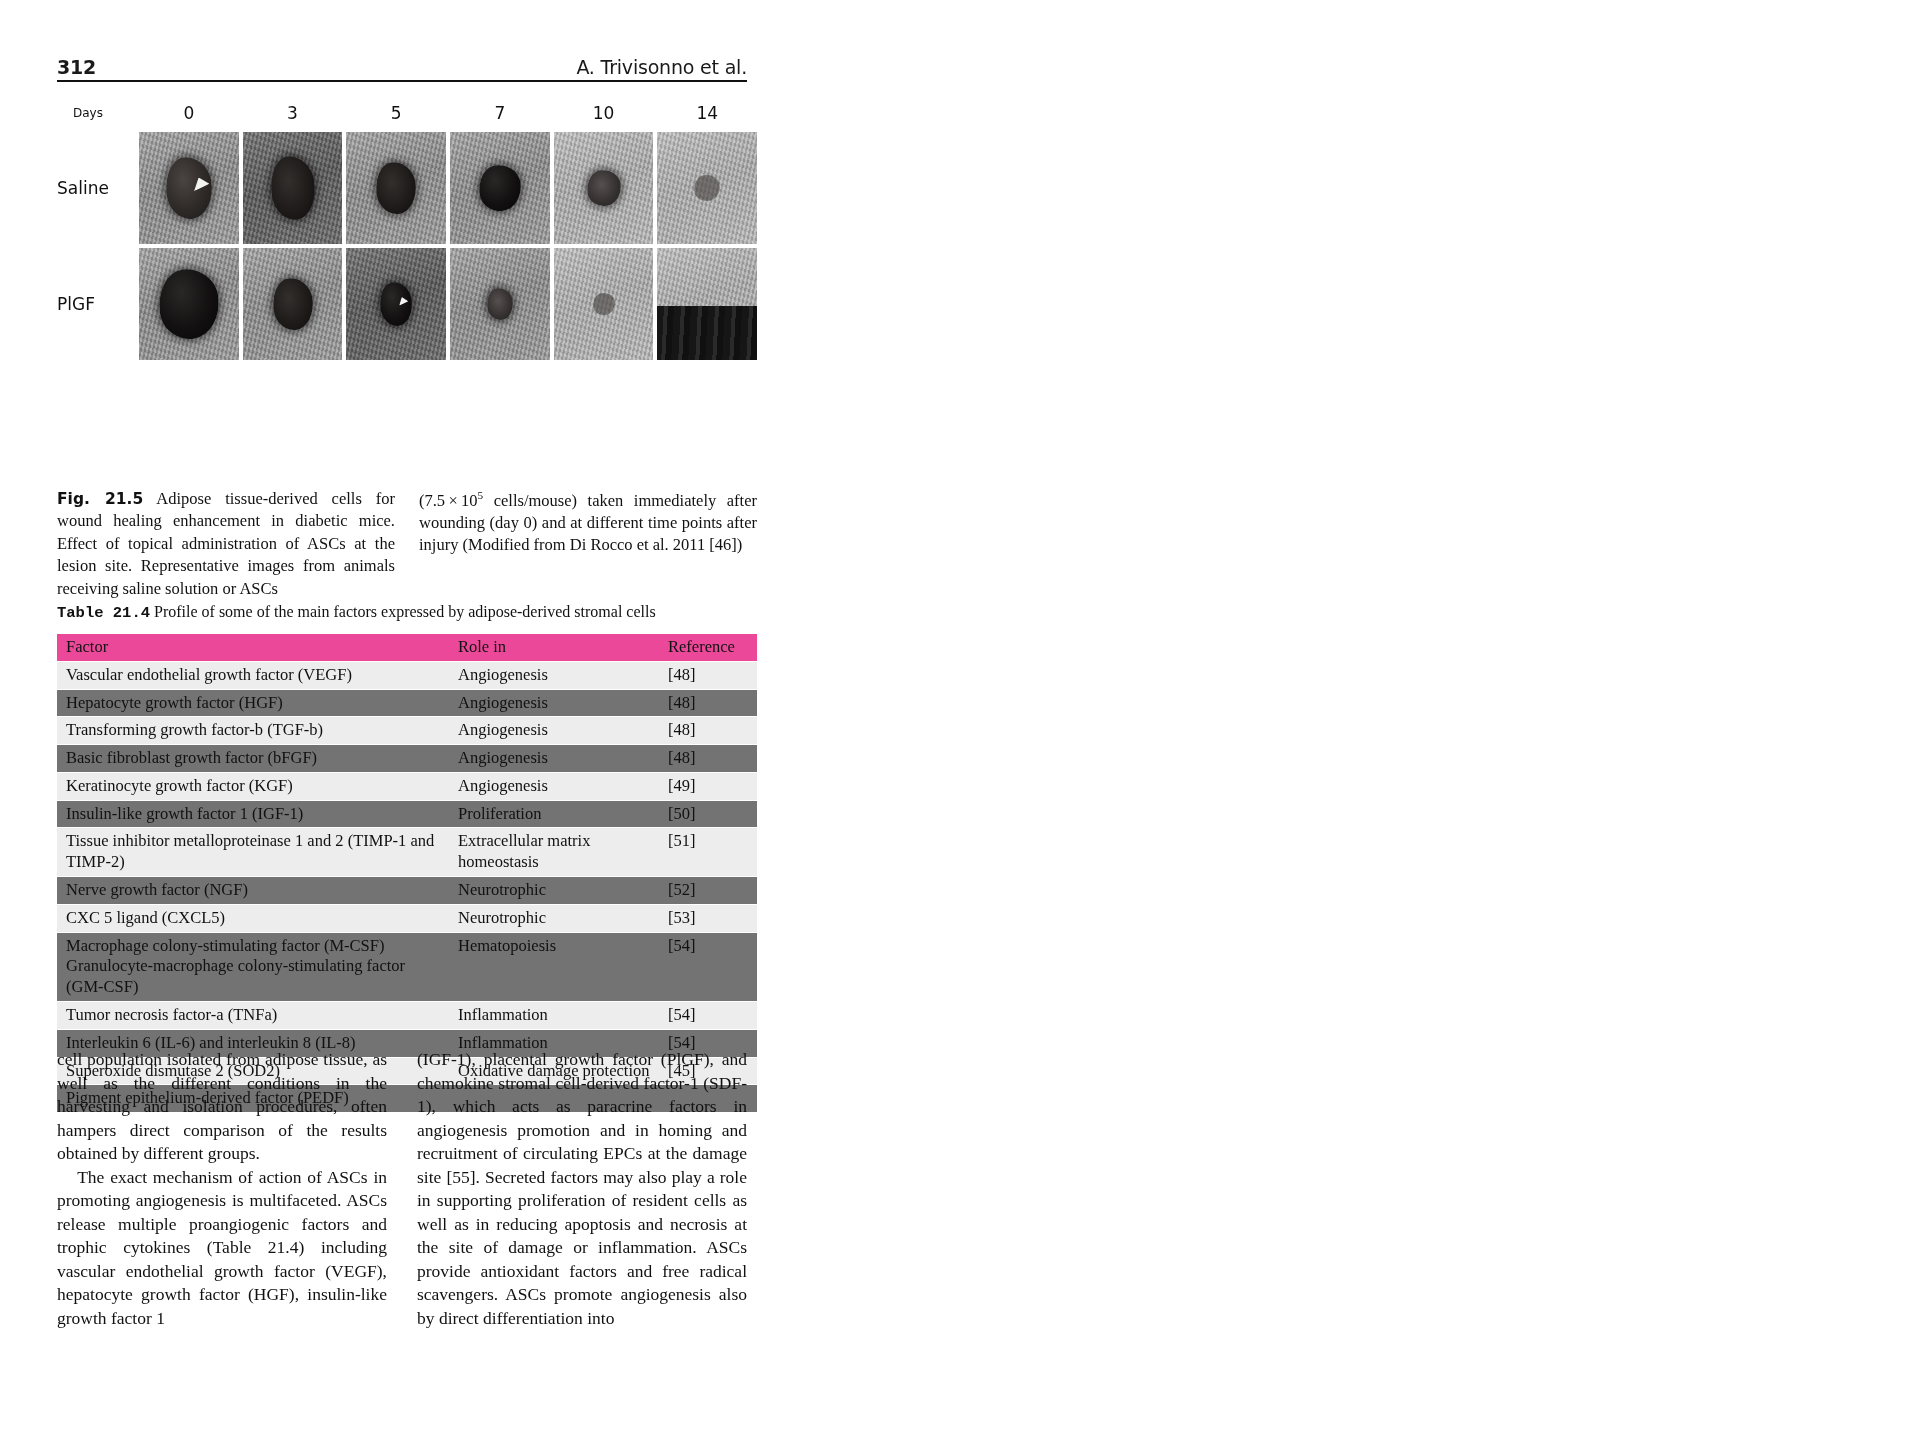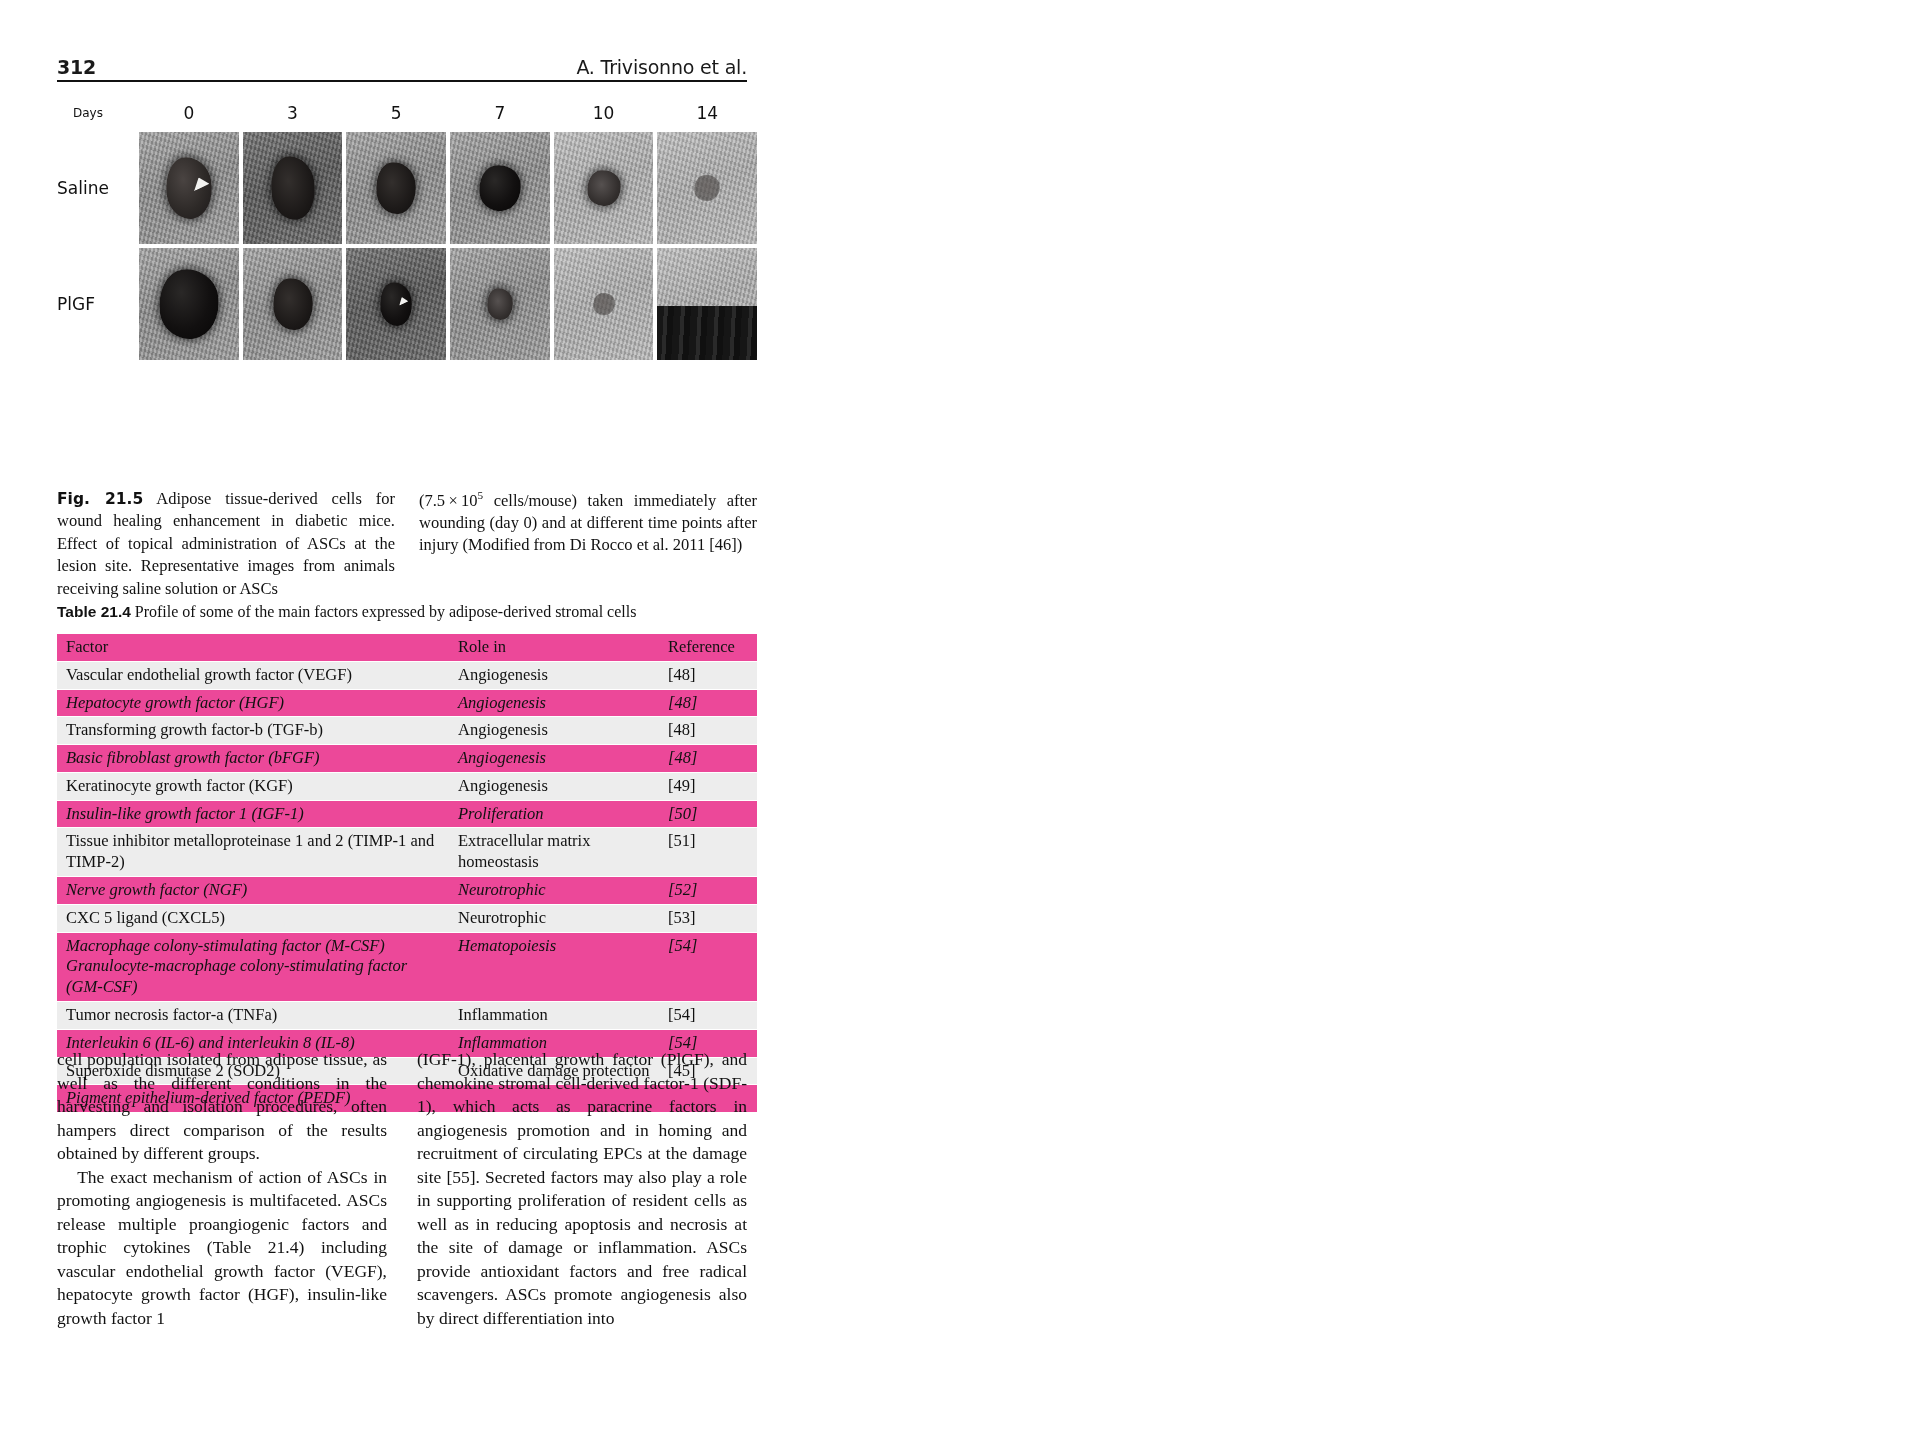--- a/index.html
+++ b/index.html
@@ -180,21 +180,21 @@
   
   .table-title {
     position: absolute;
     left: 57px;
     top: 602px;
     width: 700px;
     font-size: 16px;
     line-height: 1.3;
   }
   .table-title b {
-    font-family: Liberation Sans, sans-serif;
+    font-family: Liberation Mono, monospace;
     font-size: 15.5px;
     font-weight: 700;
     margin-top: 20px;
   }
   table.t214 {
     position: absolute;
     left: 57px;
     top: 634px;
     width: 700px;
     border-collapse: collapse;
@@ -208,21 +208,21 @@
     vertical-align: top;
     line-height: 1.26;
     border-bottom: 1.5px solid #ffffff;
   }
   table.t214 thead th {
     background: #ec4899;
     font-weight: 400;
     border-bottom: 1.5px solid #ffffff;
   }
   table.t214 tbody tr { background: #ededed; }
-  table.t214 tbody tr.alt { background: #ec4899; font-style: italic; }
+  table.t214 tbody tr.alt { background: #737373; }
   .col-factor { width: 56%; }
   .col-role   { width: 30%; }
   .col-ref    { width: 14%; }
 
   
   .col {
     position: absolute;
     font-size: 17.5px;
     line-height: 1.345;
     text-align: justify;

